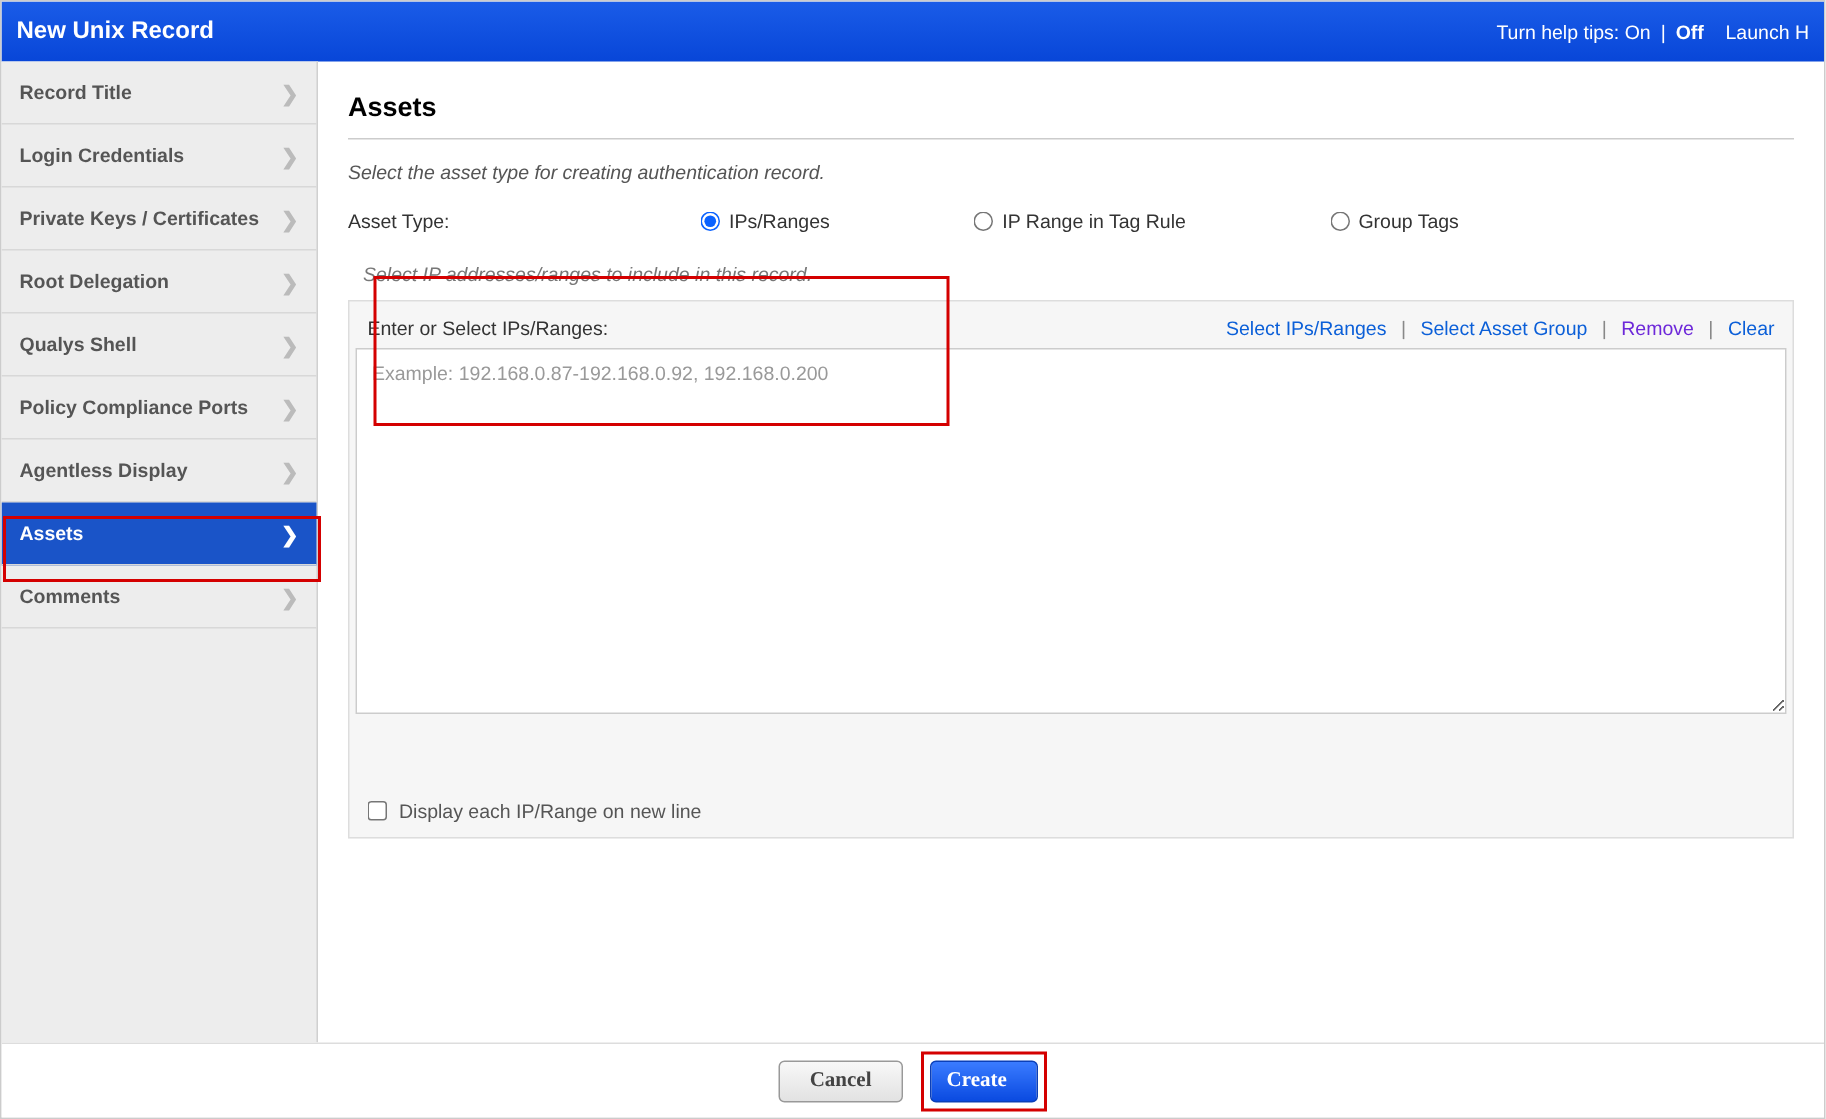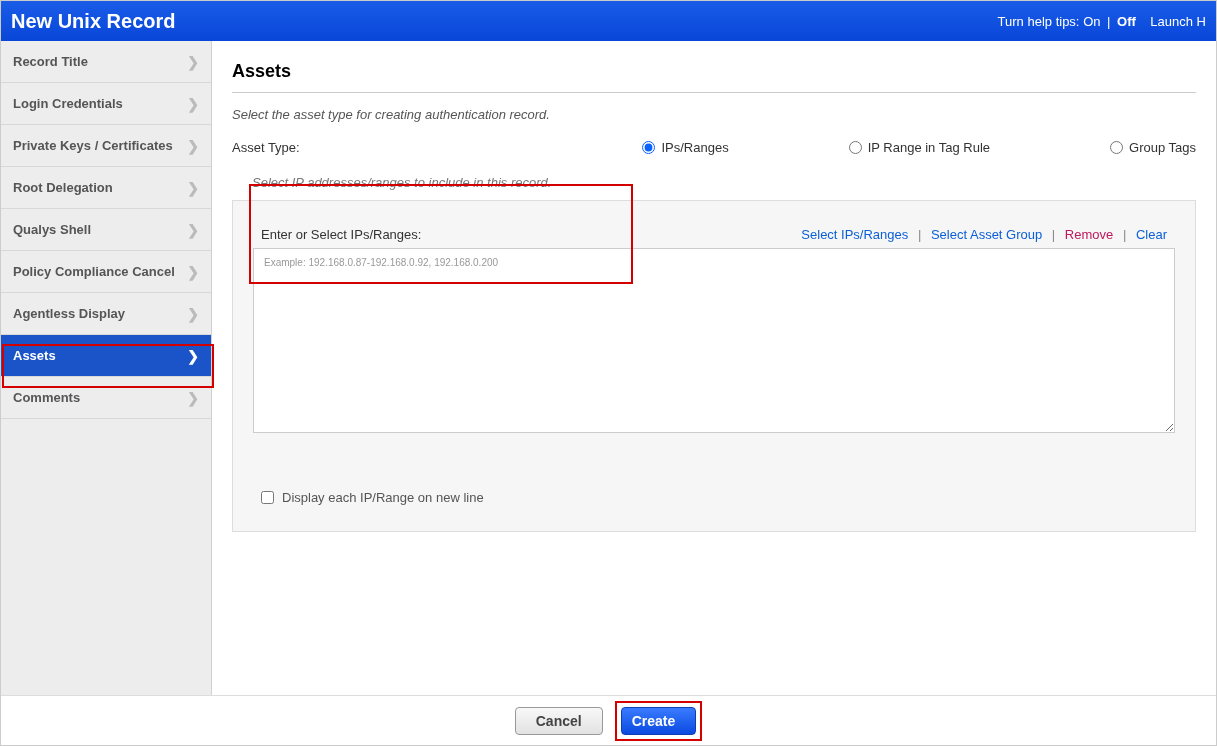--- a/index.html
+++ b/index.html
@@ -1,19 +1,19 @@
 <!DOCTYPE html>
 <html><head>
 <meta charset="utf-8">
 <style>
   * { box-sizing: border-box; margin: 0; padding: 0; }
   body { font-family: Arial, Helvetica, sans-serif; font-size: 13px; color: #333; background: #fff; width: 1217px; height: 746px; border: 1px solid #ccc; overflow: hidden; position: relative; }
   
   .header { background: linear-gradient(to bottom, #1a5ce8, #0846d8); color: #fff; height: 40px; display: flex; align-items: center; justify-content: space-between; padding: 0 10px; }
-  .header-title { font-size: 20px; font-weight: bold; }
+  .header-title { font-size: 16px; font-weight: bold; }
   .header-right { font-size: 13px; }
   .header-right .link { cursor: pointer; }
   .header-right .sep { margin: 0 3px; }
   .header-right .bold { font-weight: bold; }
   
   .body-wrap { display: flex; height: calc(100% - 40px - 50px); }
   
   .sidebar { width: 211px; background: #ededed; border-right: 1px solid #d0d0d0; }
   .side-item { display: flex; align-items: center; justify-content: space-between; padding: 0 12px; height: 42px; border-bottom: 1px solid #d8d8d8; color: #555; font-weight: bold; font-size: 13px; cursor: pointer; }
   .side-item.active { background: #1a54c8; color: #fff; }
@@ -21,43 +21,43 @@
   .side-item.active .chevron { color: #fff; }
   .side-highlight { position: absolute; border: 2px solid #d40000; pointer-events: none; }
   
   .main { flex: 1; padding: 20px 20px 10px 20px; overflow: hidden; }
   .main h2 { font-size: 18px; margin-bottom: 10px; color: #000; }
   .hr { border: none; border-bottom: 1px solid #ccc; margin-bottom: 14px; }
   .subtext { color: #555; margin-bottom: 18px; font-style: italic; }
   
   .asset-type-row { display: flex; align-items: center; margin-bottom: 20px; }
   .asset-type-label { width: 235px; color: #333; }
-  .radio-group { display: flex; gap: 120px; flex: 1; justify-content: flex-end; }
+  .radio-group { display: flex; gap: 96px; flex: 1; }
   .radio-opt { display: flex; align-items: center; gap: 6px; cursor: pointer; }
   .radio-opt input { accent-color: #0a62ff; }
   
-  .hint-italic { font-style: italic; color: #777; margin: 6px 0 10px 20px; }
+  .hint-italic { font-style: italic; color: #777; margin: 6px 0 10px 10px; }
   
-  .ip-section { background: #f6f6f6; border: 1px solid #ddd; padding: 16px; }
+  .ip-section { background: #f6f6f6; border: 1px solid #ddd; padding: 0; }
   .ip-top { display: flex; justify-content: space-between; align-items: center; padding: 10px 12px 6px 12px; }
   .ip-top-label { color: #333; }
   .ip-links { font-size: 13px; }
   .ip-links a { color: #0b5fd8; text-decoration: none; cursor: pointer; }
-  .ip-links .disabled { color: #be185d; cursor: default; }
+  .ip-links .disabled { color: #6d28d9; cursor: default; }
   .ip-links .pipe { color: #888; margin: 0 6px; }
   
-  .ip-textarea { width: calc(100% - 8px); height: 185px; margin: 0 4px 8px 4px; resize: both; border: 1px solid #ccc; font-family: Arial, sans-serif; font-size: 10px; padding: 8px 10px; color: #333; }
+  .ip-textarea { width: calc(100% - 8px); height: 244px; margin: 0 4px 8px 4px; resize: both; border: 1px solid #ccc; font-family: Arial, sans-serif; font-size: 13px; padding: 8px 10px; color: #333; }
   .ip-textarea::placeholder { color: #999; }
   
   .display-row { padding: 6px 12px 10px 12px; display: flex; align-items: center; gap: 8px; color: #555; margin-top: 40px; }
   
   .red-box-textarea-overlay { position: absolute; border: 2px solid #d40000; pointer-events: none; }
   
   .footer { position: absolute; bottom: 0; left: 0; right: 0; height: 50px; border-top: 1px solid #ddd; display: flex; align-items: center; justify-content: center; gap: 12px; background: #fff; }
-  .btn { height: 28px; padding: 0 20px; border-radius: 4px; font-size: 14px; font-weight: bold; cursor: pointer; border: 1px solid #999; }
+  .btn { height: 28px; padding: 0 20px; border-radius: 4px; font-size: 14px; font-weight: bold; cursor: pointer; border: 1px solid #999; font-family: Liberation Serif, serif; }
   .btn-cancel { background: linear-gradient(#f8f8f8,#e2e2e2); color: #444; }
   .btn-create { background: linear-gradient(#3a7bff,#0a4ae0); color: #fff; border: 1px solid #0a3fb8; padding-left: 10px; }
   .btn-wrap-red { border: 2px solid #d40000; padding: 4px; display: inline-flex; }
 </style>
 </head>
 <body>
 
 <div class="header">
   <div class="header-title">New Unix Record</div>
   <div class="header-right">
@@ -86,21 +86,21 @@
     </div>
     <div class="side-item">
       <span>Root Delegation</span>
       <span class="chevron">❯</span>
     </div>
     <div class="side-item">
       <span>Qualys Shell</span>
       <span class="chevron">❯</span>
     </div>
     <div class="side-item">
-      <span>Policy Compliance Cancel</span>
+      <span>Policy Compliance Ports</span>
       <span class="chevron">❯</span>
     </div>
     <div class="side-item">
       <span>Agentless Display</span>
       <span class="chevron">❯</span>
     </div>
     <div class="side-item active">
       <span>Assets</span>
       <span class="chevron">❯</span>
     </div>

